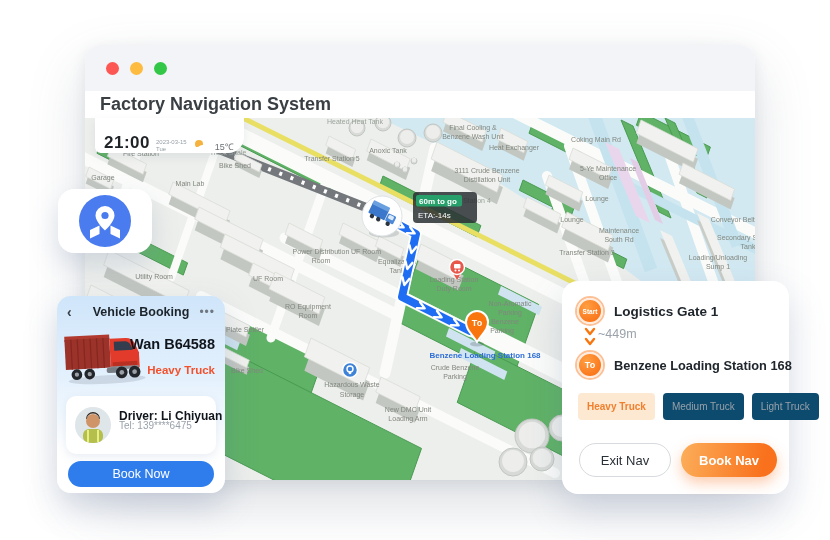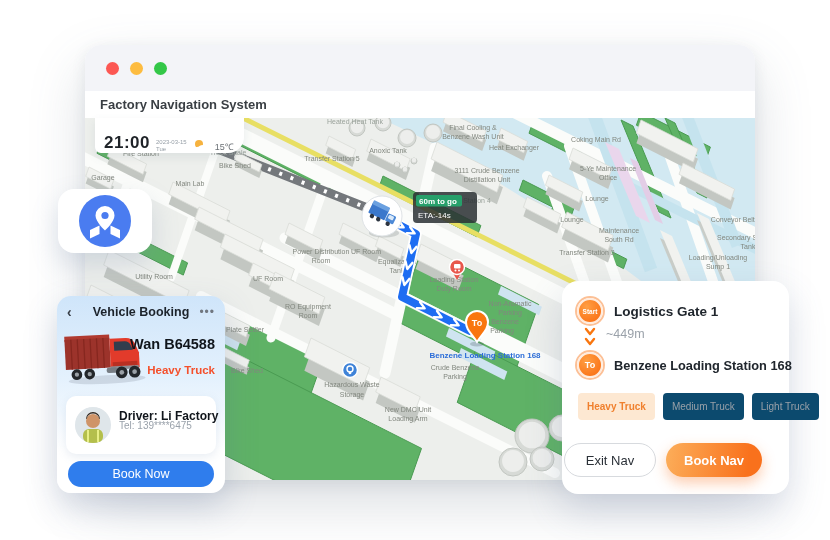--- a/index.html
+++ b/index.html
@@ -4,21 +4,21 @@
 <style>
   html,body{margin:0;padding:0;background:#fff;}
   .stage{position:relative;width:830px;height:540px;background:#fff;overflow:hidden;
          font-family:"Liberation Sans",sans-serif;-webkit-font-smoothing:antialiased;}
   
   .window{position:absolute;left:85px;top:45px;width:670px;height:435px;background:#fff;
           border-radius:16px;overflow:hidden;
           box-shadow:0 24px 55px rgba(90,105,125,.22),0 4px 14px rgba(90,105,125,.12);}
   .titlebar{height:46px;background:#f3f4f8;display:flex;align-items:center;padding-left:21px;gap:11px;}
   .dot{width:13px;height:13px;border-radius:50%;}
-  .apptitle{height:27px;display:flex;align-items:center;padding-left:15px;font-size:13px;
+  .apptitle{height:27px;display:flex;align-items:center;padding-left:15px;font-size:18px;
             font-weight:bold;color:#3a3f44;background:#fff;}
   .map-wrap{position:relative;width:670px;height:362px;background:#edefec;}
   .map-wrap svg{display:block;}
   
   .clock{position:absolute;top:0;left:10px;height:35px;background:#fff;border-radius:0 0 16px 6px;
          display:flex;align-items:flex-end;padding:0 10px 0 9px;gap:6px;
          box-shadow:0 4px 10px rgba(100,120,140,.12);}
   .clock .time{font-size:17px;font-weight:bold;color:#1f2328;letter-spacing:.5px;}
   .clock .dcol{display:flex;flex-direction:column;line-height:7px;margin-top:-1px;}
   .clock .d1,.clock .d2{font-size:6px;color:#98a0a8;transform-origin:left center;}
@@ -48,27 +48,27 @@
   
   .panel{position:absolute;left:562px;top:281px;width:227px;height:213px;background:#fff;border-radius:16px;
          box-shadow:0 16px 36px rgba(90,110,150,.22);}
   .rp-badge{position:absolute;width:26px;height:26px;border-radius:50%;display:flex;align-items:center;justify-content:center;
             color:#fff;font-weight:bold;background:radial-gradient(circle at 35% 30%,#ff9f43,#f9690e);
             border:2px solid rgba(255,255,255,.85);box-shadow:0 0 0 2px rgba(249,115,22,.45);box-sizing:border-box;}
   .rp-start{left:15px;top:17px;font-size:6.5px;}
   .rp-to{left:15px;top:71px;font-size:9px;}
   .rp-conn{position:absolute;left:22px;top:45px;}
   .rp-origin{position:absolute;left:52px;top:23px;font-size:13.5px;font-weight:bold;color:#20262d;}
-  .rp-dist{position:absolute;left:44px;top:46px;font-size:12.5px;color:#9ba2aa;}
+  .rp-dist{position:absolute;left:36px;top:46px;font-size:12.5px;color:#9ba2aa;}
   .rp-dest{position:absolute;left:52px;top:77px;font-size:12.8px;font-weight:bold;color:#20262d;white-space:nowrap;}
   .rp-chips{position:absolute;left:16px;top:112px;display:flex;gap:8px;}
   .chip{height:27px;border-radius:4px;display:flex;align-items:center;padding:0 9px;font-size:10px;cursor:pointer;white-space:nowrap;}
   .chip.sel{background:#fde8d2;color:#f0802e;font-weight:bold;}
   .chip.idle{background:#0c4a6e;color:#98a0a8;}
-  .rp-btns{position:absolute;left:2px;top:162px;display:flex;gap:10px;}
+  .rp-btns{position:absolute;left:17px;top:162px;display:flex;gap:10px;}
   .btn-exit{width:92px;height:34px;border-radius:17px;border:1.5px solid #d7dade;background:#fff;color:#2b3138;
             font-size:13px;display:flex;align-items:center;justify-content:center;cursor:pointer;box-sizing:border-box;}
   .btn-start{width:96px;height:34px;border-radius:17px;border:none;color:#fff;font-size:13px;font-weight:bold;
              background:linear-gradient(100deg,#fcae5a 0%,#f9711c 85%);display:flex;align-items:center;justify-content:center;
              cursor:pointer;box-shadow:0 6px 14px rgba(249,113,28,.35);}
   
   .ml{font-size:7px;fill:#82877f;text-anchor:middle;font-family:"Liberation Sans",sans-serif;}
   .ml.dim{fill:#9aa29b;}
   .ml.blue{fill:#2d6ed8;font-size:8px;font-weight:bold;}
   .tt1{font-size:8px;font-weight:bold;fill:#fff;font-family:"Liberation Sans",sans-serif;}
@@ -414,21 +414,21 @@
     <div class="bc-inner">
       <span class="bc-ava">
         <svg width="36" height="36" viewBox="0 0 36 36">
           <circle cx="18" cy="18" r="18" fill="#dfe6ea"></circle>
           <rect x="8" y="22" width="20" height="14" rx="6" fill="#b4bf4c"></rect>
           <path d="M13,23 v12 M23,23 v12" stroke="#e8ef86" stroke-width="2"></path>
           <circle cx="18" cy="14" r="7" fill="#cf9468"></circle>
           <path d="M11,12 a7,7 0 0 1 14,0 l-1,-0.5 a6,5 0 0 0 -12,0 z" fill="#33281f"></path>
         </svg>
       </span>
-      <span class="bc-driver">Driver: Li Factory</span>
+      <span class="bc-driver">Driver: Li Chiyuan</span>
       <span class="bc-tel">Tel: 139****6475</span>
     </div>
     <div class="bc-book">Book Now</div>
   </div>
 
   <div class="panel">
     <div class="rp-badge rp-start">
       <span>Start</span>
     </div>
     <svg class="rp-conn" width="12" height="24" viewBox="0 0 12 24">

